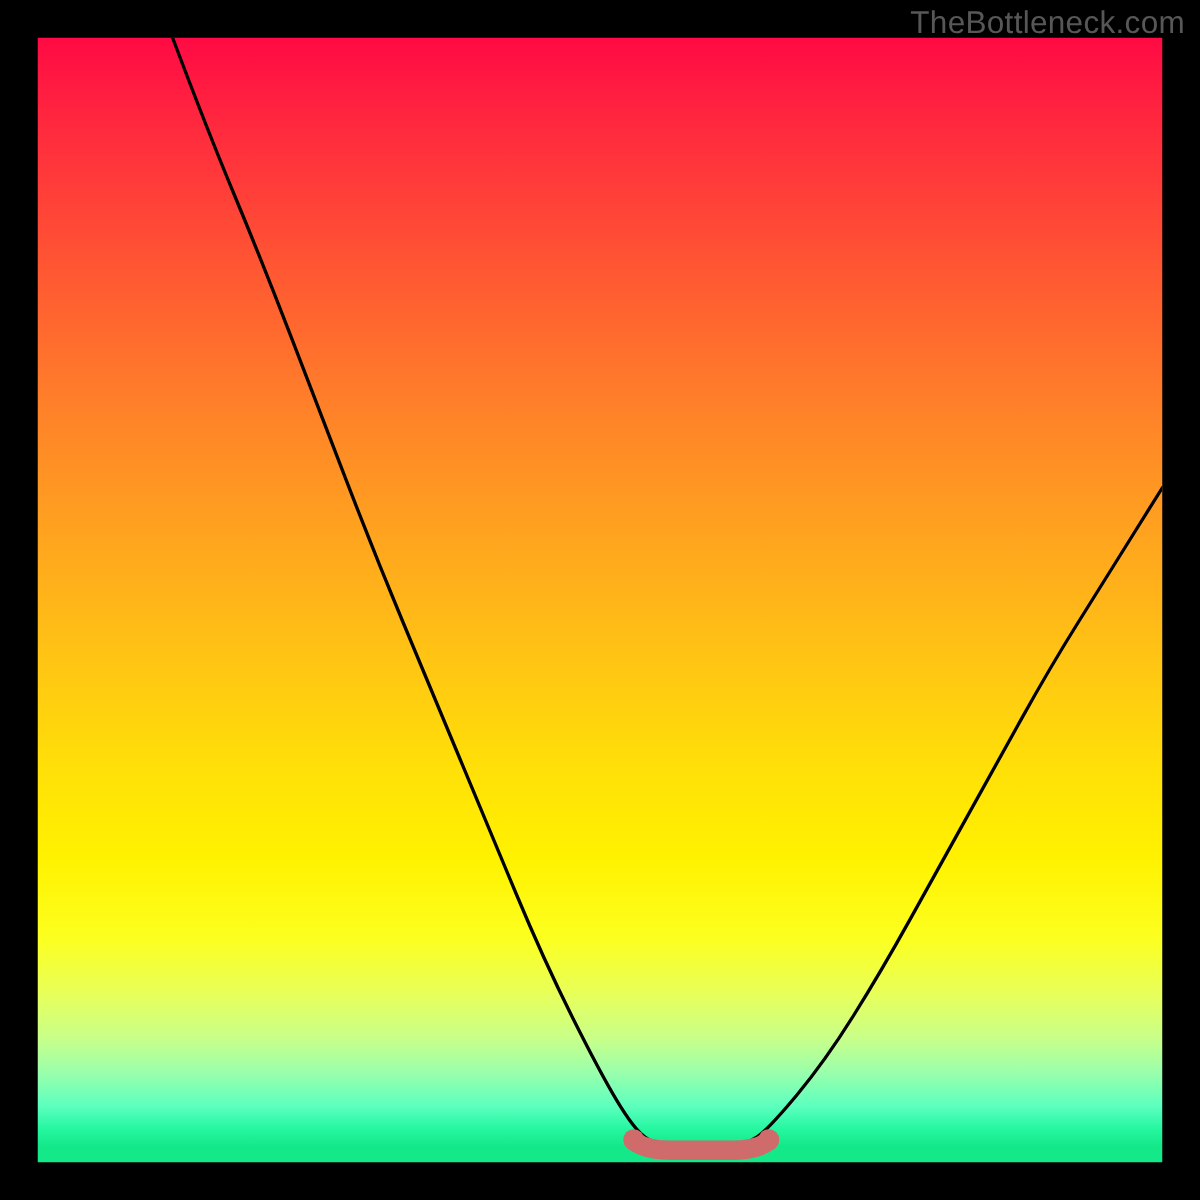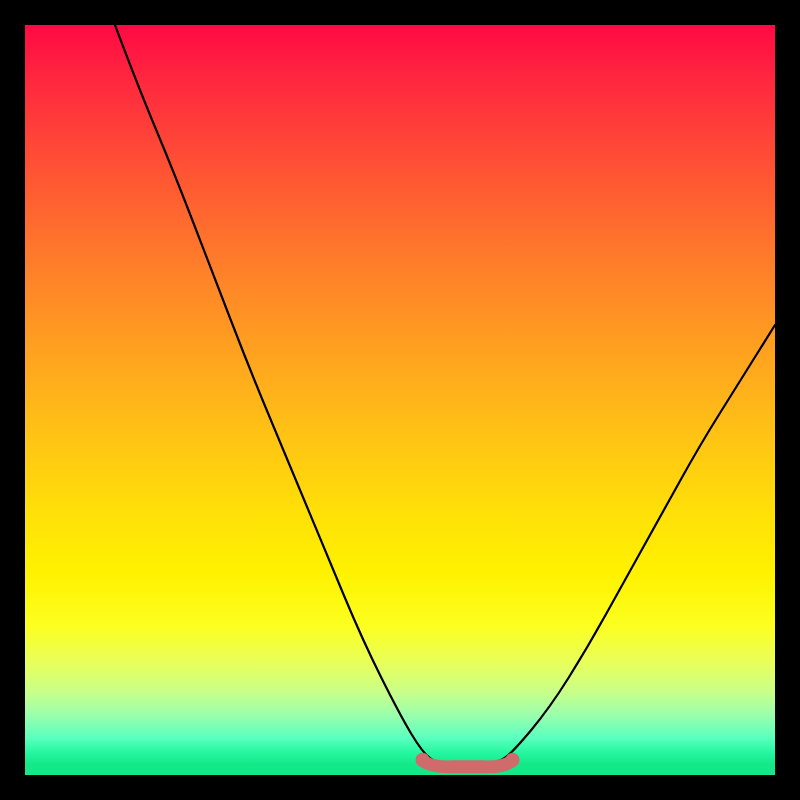--- a/index.html
+++ b/index.html
@@ -82,13 +82,14 @@
 
       <path id="flat-path" d="M 397.5,735.75
               Q 407.5,742.75 427.5,741.75
               Q 442.5,741.75 457.5,741.75
               Q 477.5,742.75 487.5,735.75" stroke="#cf6b6b" stroke-width="13" fill="none" stroke-linecap="round" stroke-linejoin="round"></path>
       <circle id="flat-dot-left" r="7" fill="#cf6b6b" cx="397.5" cy="734.75"></circle>
       <circle id="flat-dot-right" r="7" fill="#cf6b6b" cx="487.5" cy="734.75"></circle>
     </svg>
   </div>
 
+  <div class="watermark">TheBottleneck.com</div>
 </div>
 
 </body></html>

